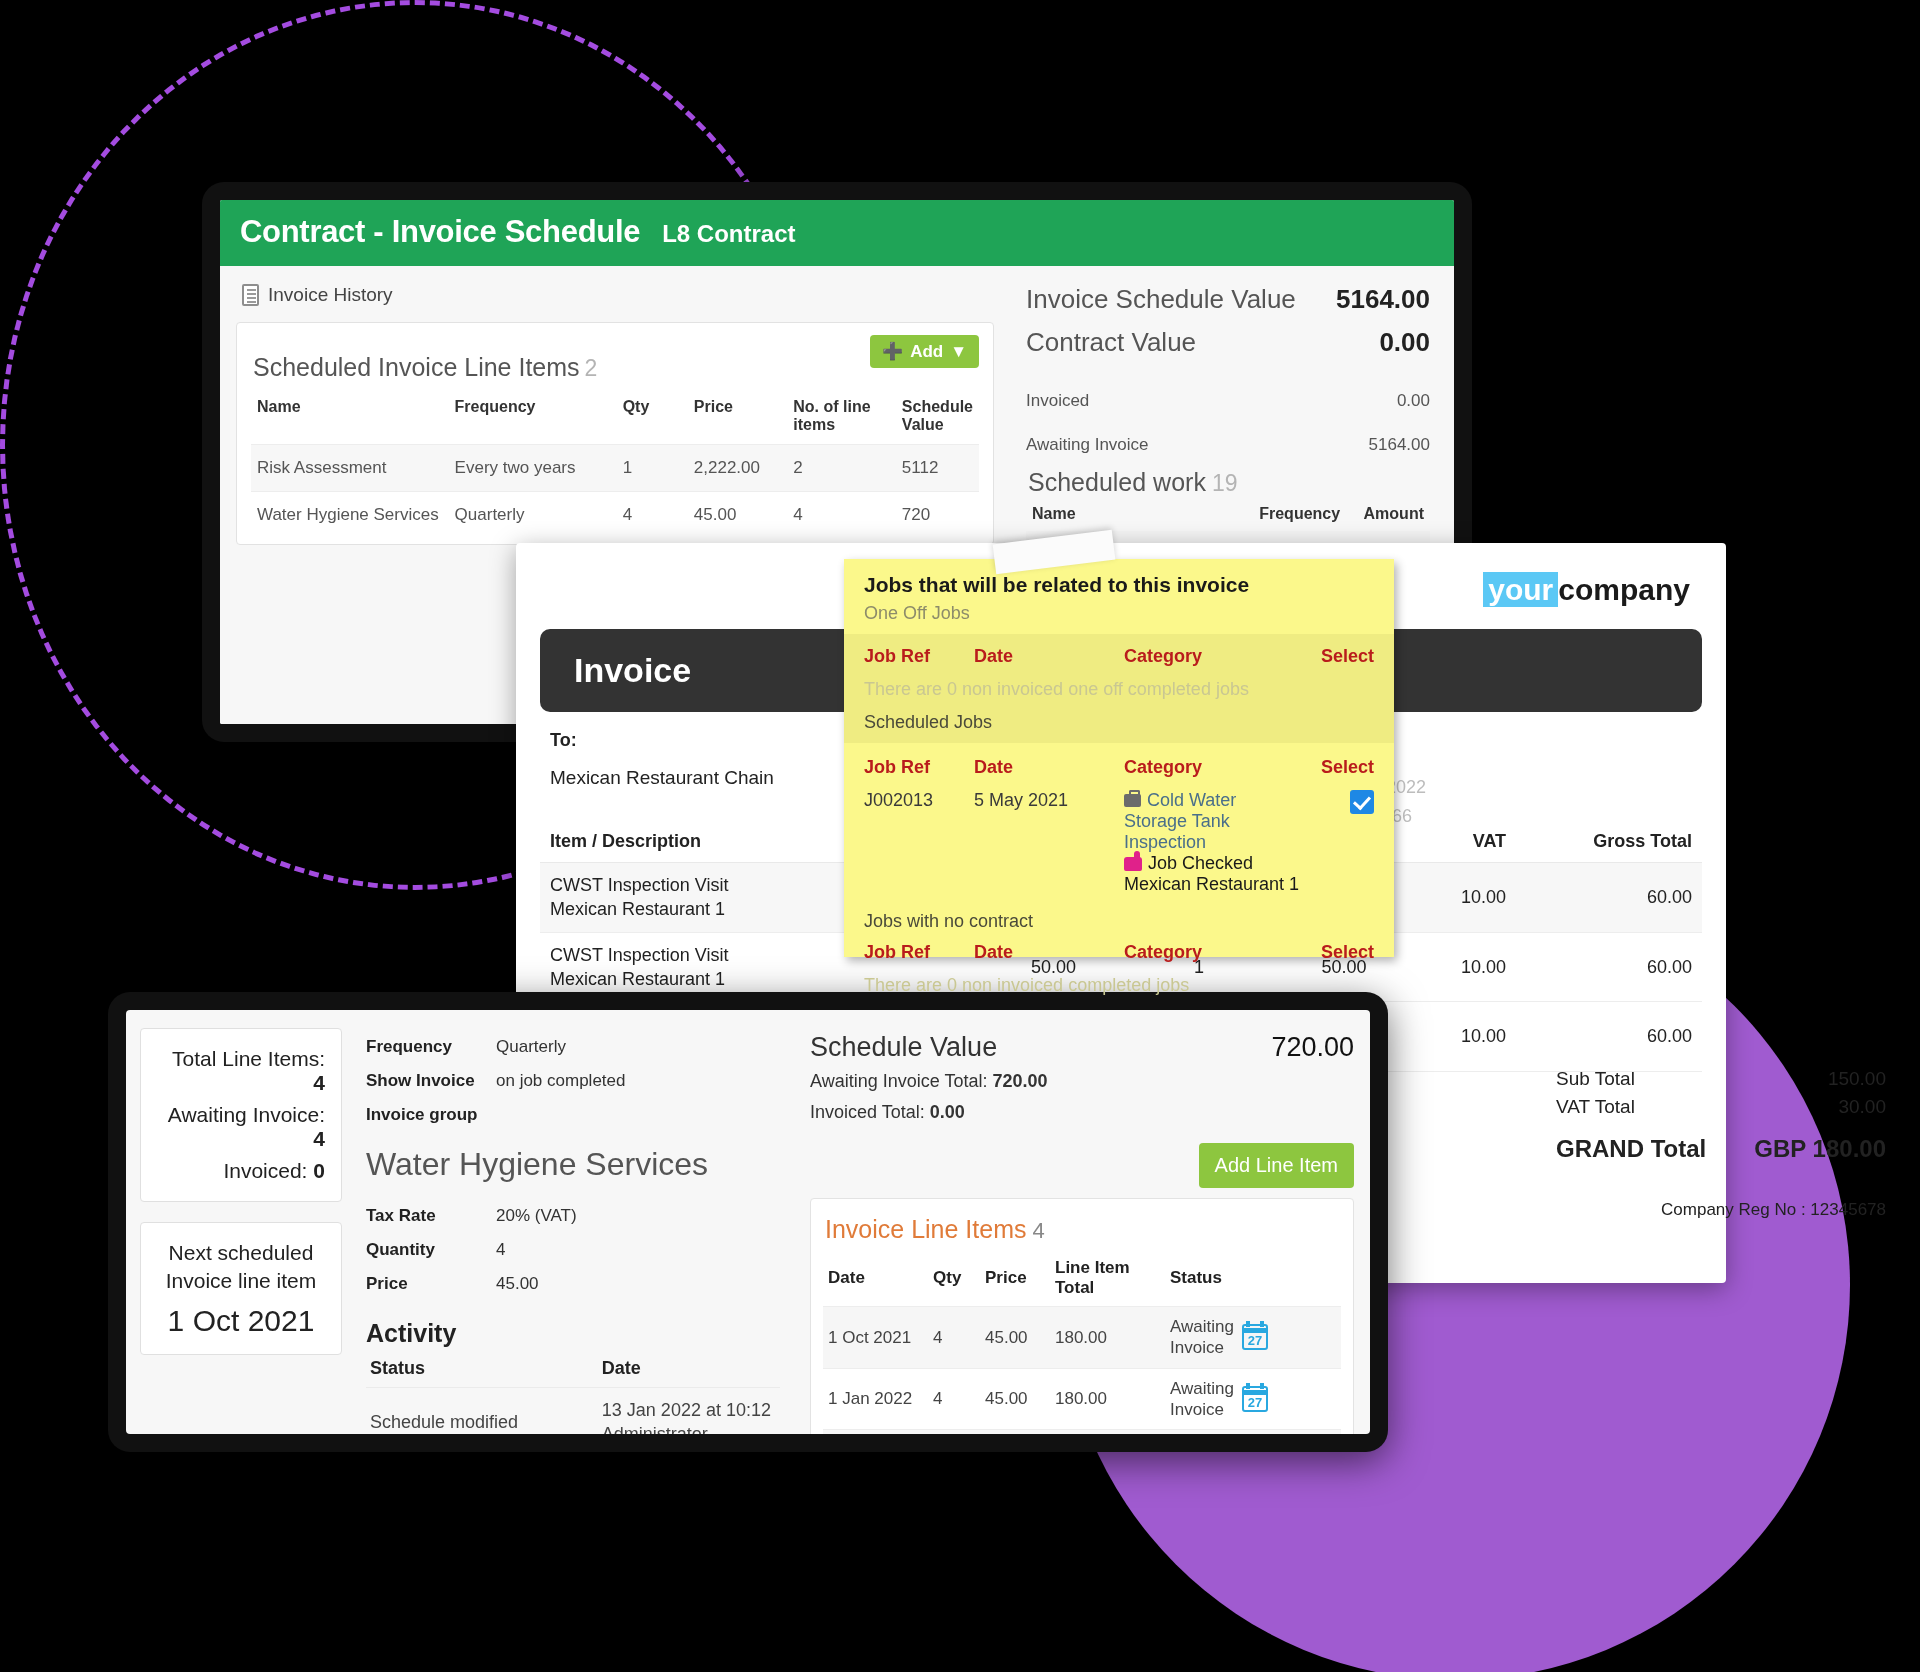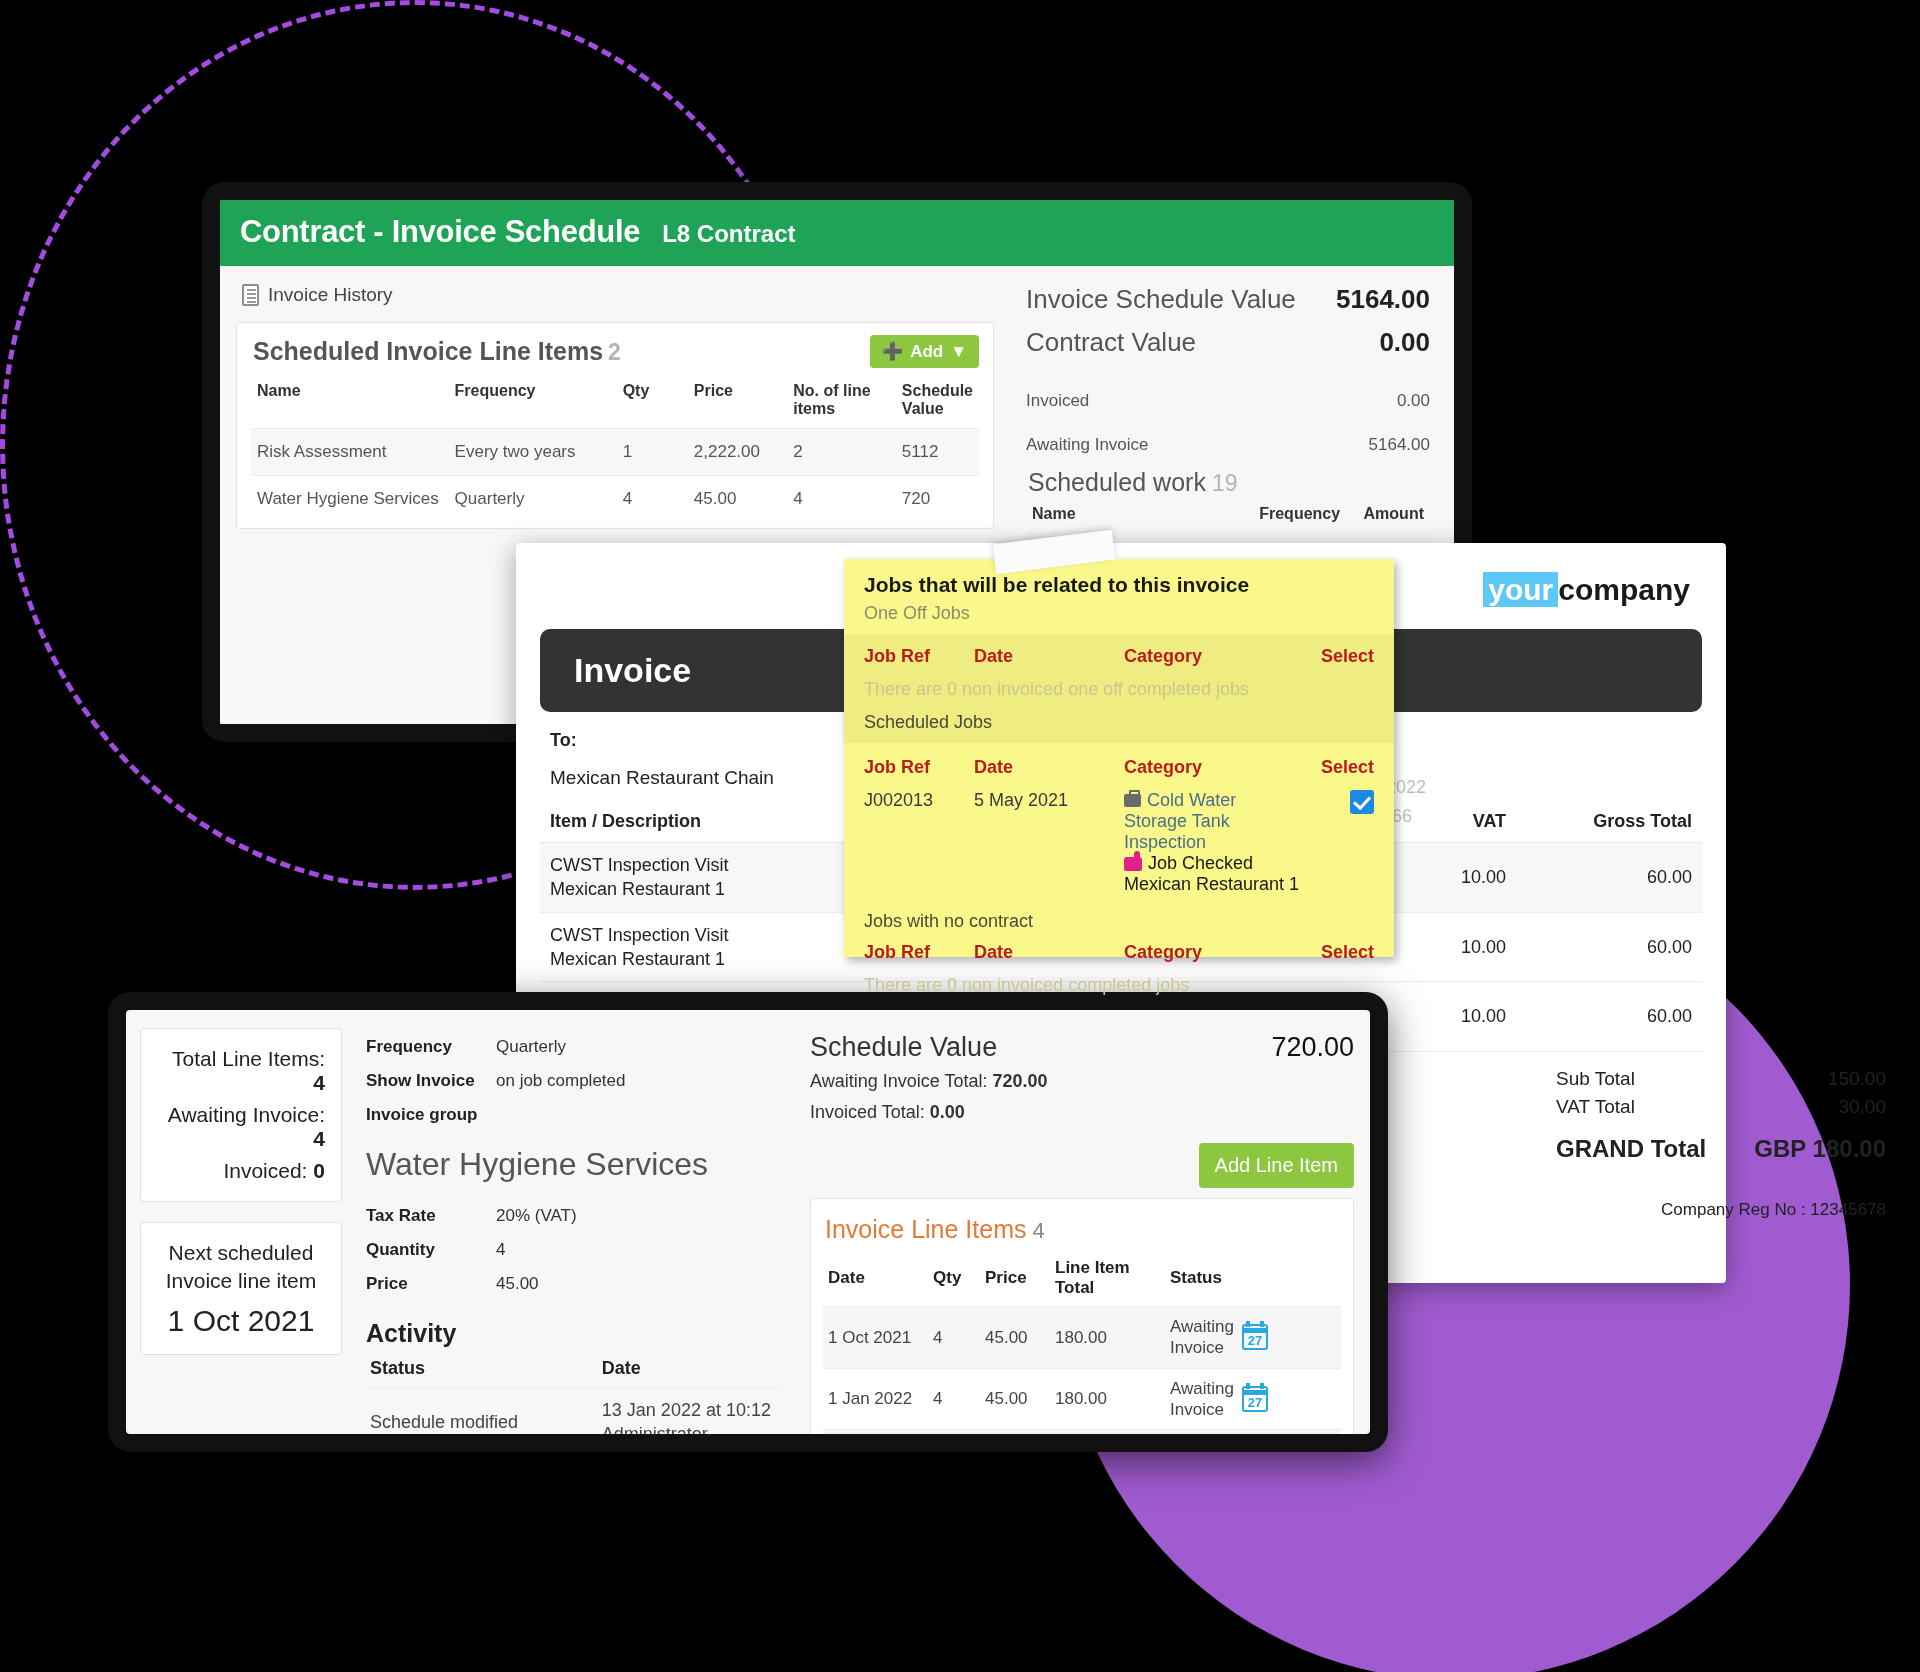--- a/index.html
+++ b/index.html
@@ -62,21 +62,21 @@
   .doc-icon { width: 17px; height: 22px; border: 2px solid #8e8e8e; border-radius: 2px;
      position: relative; background: #fff; }
   .doc-icon::before{ content:""; position:absolute; left:3px; top:3px; width:9px; height:2px;
      background:#9a9a9a; box-shadow:0 4px 0 #9a9a9a, 0 8px 0 #9a9a9a, 0 12px 0 #9a9a9a;}
   .hist-label { font-size: 19px; color: #444; }
 
   .card {
     background:#fff; border:1px solid #e2e2e2; border-radius:4px;
     padding: 10px 14px 6px 14px; position: relative;
   }
-  .card-title { font-size: 25px; color:#555; font-weight:700; padding: 4px 0 12px 2px;}
+  .card-title { font-size: 25px; color:#555; font-weight:400; padding: 4px 0 12px 2px; margin-top: 16px;}
   .card-title .count { color:#b4b4b4; font-size:23px; margin-left:5px;}
 
   .btn-add {
     position:absolute; right:14px; top:12px;
     background:#8dc63f; color:#fff; border:none; border-radius:4px;
     padding:6px 12px; font-size:17px; font-weight:600; cursor:pointer;
     display:flex; align-items:center; gap:7px;
   }
 
   table.grid { width:100%; border-collapse: collapse; }
@@ -117,21 +117,21 @@
   }
   .inv-to { padding: 18px 34px 0 34px; }
   .inv-to .lbl { font-size:18px; font-weight:700; color:#222; }
   .inv-to .val { font-size:19px; color:#222; padding-top:16px;}
 
   .inv-meta { position:absolute; left:620px; top:230px; width:520px; color:#bdbdbd; font-size:18px;}
   .inv-meta .row { display:flex; padding:4px 0; }
   .inv-meta .row .a{ width:200px;}
   .inv-meta .row .b{ }
 
-  table.inv { width: calc(100% - 48px); margin: 16px 24px 0 24px; border-collapse:collapse;}
+  table.inv { width: calc(100% - 48px); margin: 36px 24px 0 24px; border-collapse:collapse;}
   table.inv th {
     text-align:left; font-size:18px; color:#222; font-weight:700;
     padding: 6px 10px 10px 10px; border-bottom:1px solid #e9e9e9;
   }
   table.inv th.num, table.inv td.num { text-align:right;}
   table.inv td { font-size:18px; color:#222; padding: 10px; border-bottom:1px solid #ededed; line-height:1.35;}
   table.inv tr.alt td { background:#f7f7f7; }
 
   .totals { position:absolute; right:34px; top:1065px; width:330px; font-size:19px;}
   .totals .r { display:flex; justify-content:space-between; padding:3px 0; color:#222;}

